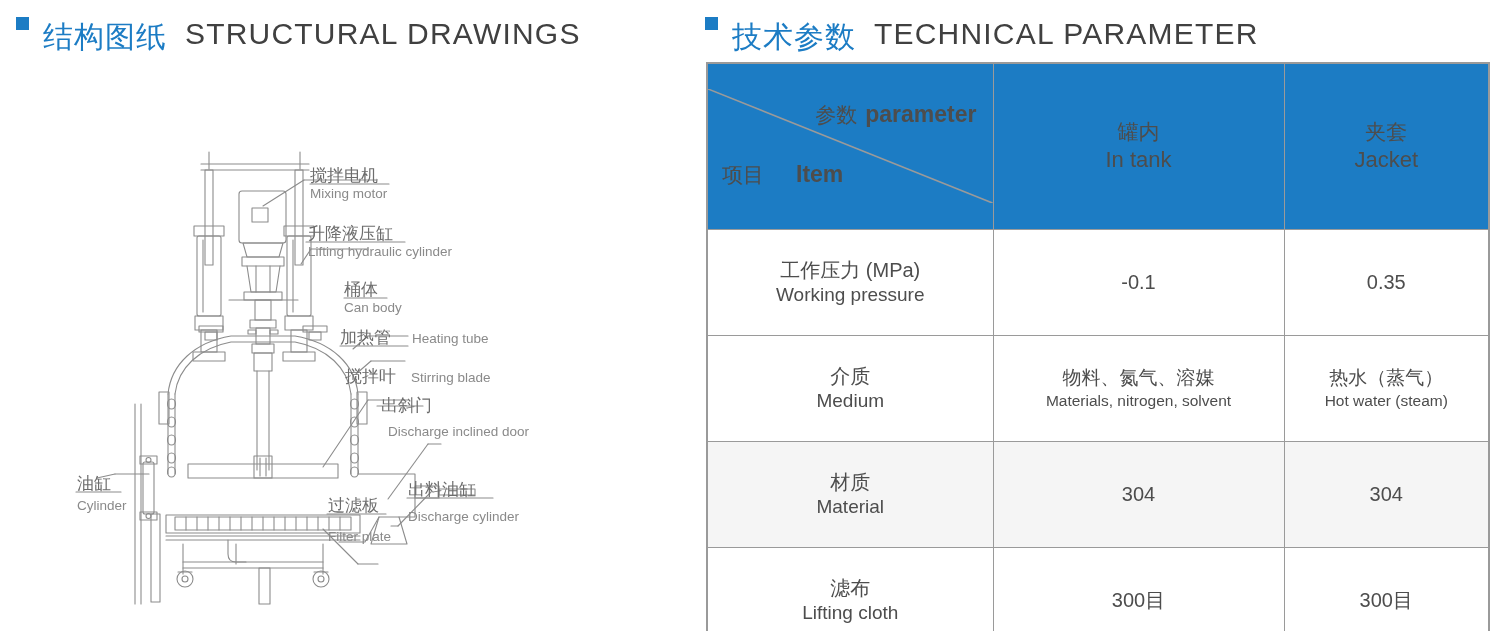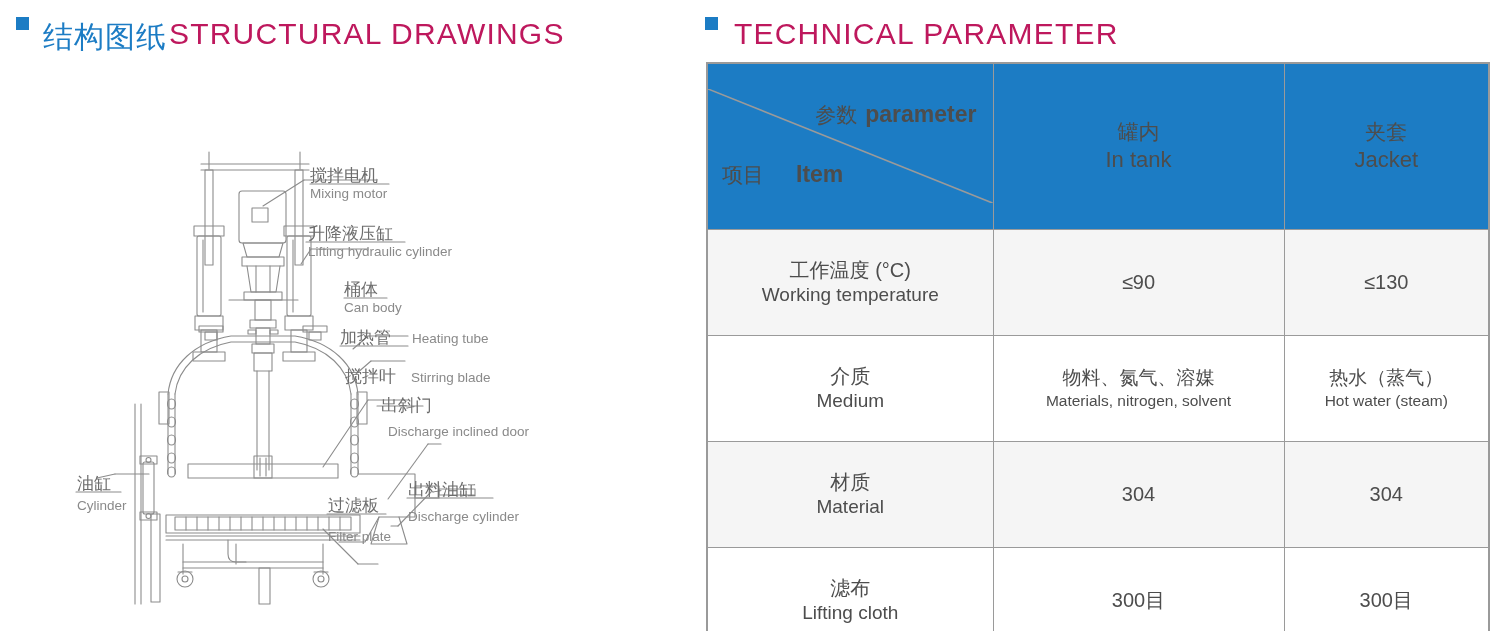--- a/index.html
+++ b/index.html
@@ -7,21 +7,21 @@
     width:1500px;height:631px;background:#ffffff;overflow:hidden;
     font-family:"Liberation Sans","DejaVu Sans",sans-serif;
     -webkit-font-smoothing:antialiased;
   }
   .page{position:relative;width:1500px;height:631px;}
 
   
   .sec-head{position:absolute;display:flex;align-items:flex-start;white-space:nowrap;}
   .sq{width:13px;height:13px;background:#1c7cc4;margin-right:14px;flex:0 0 auto;}
   .h-cn{font-size:30px;color:#1c7cc4;letter-spacing:1px;font-weight:400;}
-  .h-en{font-size:30px;color:#be185d;letter-spacing:1.2px;font-weight:300;margin-left:2px;}
+  .h-en{font-size:30px;color:#404040;letter-spacing:1.2px;font-weight:300;margin-left:18px;}
 
   #head-left{left:16px;top:17px;}
   #head-right{left:705px;top:17px;}
 
   
   #drawing{position:absolute;left:0;top:74px;width:700px;height:560px;padding-left:23px;}
   #drawing svg{display:block;}
   .lbl-cn{font-size:17px;fill:#6d6d6d;font-family:"Liberation Sans","DejaVu Sans",sans-serif;}
   .lbl-en{font-size:13.5px;fill:#8a8a8a;font-family:"Liberation Sans","DejaVu Sans",sans-serif;}
 
@@ -66,20 +66,21 @@
 <div class="page">
 
   <div class="sec-head" id="head-left">
     <span class="sq"></span>
     <span class="h-cn">结构图纸</span>
     <span class="h-en">STRUCTURAL DRAWINGS</span>
   </div>
 
   <div class="sec-head" id="head-right">
     <span class="sq"></span>
+    <span class="h-cn">技术参数</span>
     <span class="h-en">TECHNICAL PARAMETER</span>
   </div>
 
   <div id="drawing">
     <svg width="700" height="560" viewBox="0 0 700 560">
       <g fill="none" stroke="#8c8c8c" stroke-width="1.1" stroke-linejoin="round" stroke-linecap="round">
 
         <line x1="186" y1="78" x2="186" y2="95"></line>
         <line x1="277" y1="78" x2="277" y2="95"></line>
         <line x1="178" y1="90" x2="286" y2="90"></line>
@@ -312,31 +313,31 @@
           </div>
         </td>
         <td class="hdr">
           <div class="hdr-2l">
             <div class="l1">夹套</div>
             <div class="l2">Jacket</div>
           </div>
         </td>
       </tr>
 
-
-      <tr class="alt">
+      <tr class="plain">
         <td>
           <div class="cell-2l">
-            <span class="l1">工作温度 (°C)</span>
-            <span class="l2">Working temperature</span>
-          </div>
-        </td>
-        <td class="val">≤90</td>
-        <td class="val">≤130</td>
-      </tr>
+            <span class="l1">工作压力 (MPa)</span>
+            <span class="l2">Working pressure</span>
+          </div>
+        </td>
+        <td class="val">-0.1</td>
+        <td class="val">0.35</td>
+      </tr>
+
 
       <tr class="plain">
         <td>
           <div class="cell-2l">
             <span class="l1">介质</span>
             <span class="l2">Medium</span>
           </div>
         </td>
         <td>
           <div class="val-2l">

